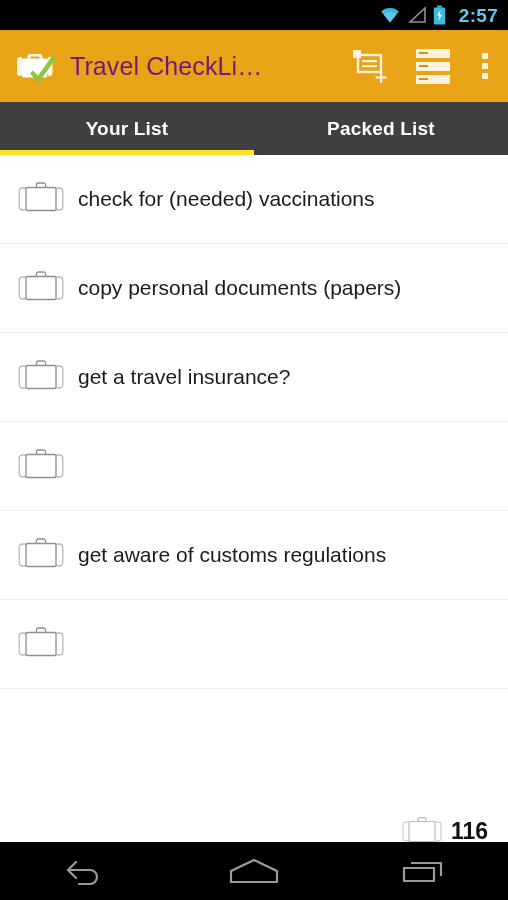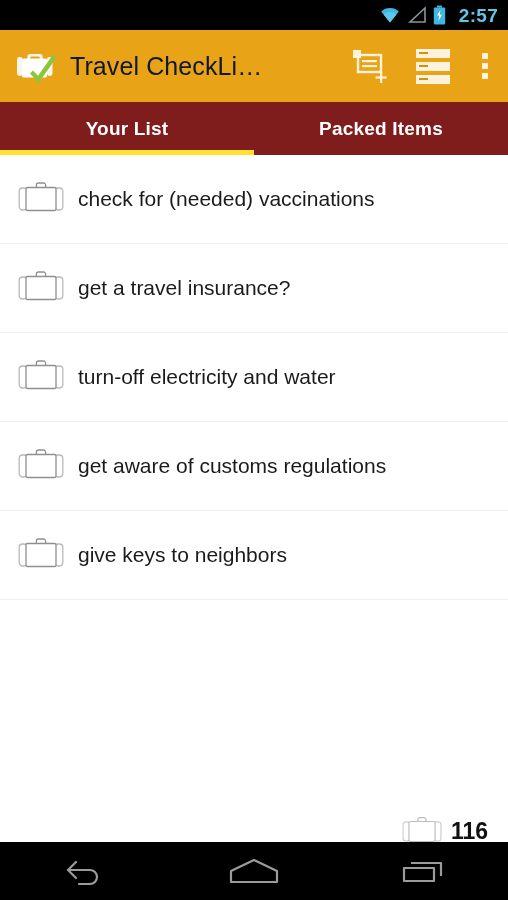--- a/index.html
+++ b/index.html
@@ -38,21 +38,21 @@
   .action-bar {
     height: 72px;
     background: #e8a317;
     display: flex; align-items: center;
     padding-left: 14px;
     flex: none;
     position: relative;
   }
   .app-icon { width: 44px; height: 40px; flex: none; }
   .app-title {
-    color: #0f172a;
+    color: #701a75;
     font-size: 25px;
     margin-left: 12px;
     white-space: nowrap;
     overflow: hidden;
     flex: 1 1 auto;
     letter-spacing: 0.1px;
   }
   .ab-actions { display: flex; align-items: center; flex: none; }
   .ab-btn {
     width: 58px; height: 72px;
@@ -69,21 +69,21 @@
     background: #fdf3dc; position: relative;
   }
   .rows i::before {
     content: ""; position: absolute; left: 3px; top: 3px;
     width: 9px; height: 2px; background: #cf9214;
   }
 
   
   .tab-bar {
     height: 53px;
-    background: #7f1d1d;
+    background: #404040;
     display: flex;
     flex: none;
     position: relative;
   }
   .tab {
     flex: 1 1 50%;
     display: flex; align-items: center; justify-content: center;
     color: #ffffff;
     font-size: 19px;
     font-weight: bold;
@@ -217,75 +217,82 @@
           <i></i>
             <i></i>
             <i></i>
         </div>
       </div>
     </div>
   </div>
 
   <div class="tab-bar">
     <div class="tab">Your List</div>
-    <div class="tab">Packed Items</div>
+    <div class="tab">Packed List</div>
     <div class="tab-underline"></div>
   </div>
 
   <div class="list">
 
     <div class="list-item">
       <svg class="item-icon" viewBox="0 0 46 40">
         <rect x="1.2" y="9" width="8" height="22" rx="3.4" fill="none" stroke="#b9b9b9" stroke-width="1.3"></rect>
         <rect x="36.8" y="9" width="8" height="22" rx="3.4" fill="none" stroke="#b9b9b9" stroke-width="1.3"></rect>
         <rect x="8" y="8.5" width="30" height="23" rx="1.6" fill="#ffffff" stroke="#8f8f8f" stroke-width="1.3"></rect>
         <path d="M18.4 8.2 v-2.1 a2.1 2.1 0 0 1 2.1 -2.1 h5 a2.1 2.1 0 0 1 2.1 2.1 v2.1" fill="none" stroke="#8f8f8f" stroke-width="1.3"></path>
       </svg>
       <div class="item-label">check for (needed) vaccinations</div>
     </div>
 
+    <div class="list-item">
+      <svg class="item-icon" viewBox="0 0 46 40">
+        <rect x="1.2" y="9" width="8" height="22" rx="3.4" fill="none" stroke="#b9b9b9" stroke-width="1.3"></rect>
+        <rect x="36.8" y="9" width="8" height="22" rx="3.4" fill="none" stroke="#b9b9b9" stroke-width="1.3"></rect>
+        <rect x="8" y="8.5" width="30" height="23" rx="1.6" fill="#ffffff" stroke="#8f8f8f" stroke-width="1.3"></rect>
+        <path d="M18.4 8.2 v-2.1 a2.1 2.1 0 0 1 2.1 -2.1 h5 a2.1 2.1 0 0 1 2.1 2.1 v2.1" fill="none" stroke="#8f8f8f" stroke-width="1.3"></path>
+      </svg>
+      <div class="item-label">copy personal documents (papers)</div>
+    </div>
 
     <div class="list-item">
       <svg class="item-icon" viewBox="0 0 46 40">
         <rect x="1.2" y="9" width="8" height="22" rx="3.4" fill="none" stroke="#b9b9b9" stroke-width="1.3"></rect>
         <rect x="36.8" y="9" width="8" height="22" rx="3.4" fill="none" stroke="#b9b9b9" stroke-width="1.3"></rect>
         <rect x="8" y="8.5" width="30" height="23" rx="1.6" fill="#ffffff" stroke="#8f8f8f" stroke-width="1.3"></rect>
         <path d="M18.4 8.2 v-2.1 a2.1 2.1 0 0 1 2.1 -2.1 h5 a2.1 2.1 0 0 1 2.1 2.1 v2.1" fill="none" stroke="#8f8f8f" stroke-width="1.3"></path>
       </svg>
       <div class="item-label">get a travel insurance?</div>
     </div>
 
     <div class="list-item">
       <svg class="item-icon" viewBox="0 0 46 40">
         <rect x="1.2" y="9" width="8" height="22" rx="3.4" fill="none" stroke="#b9b9b9" stroke-width="1.3"></rect>
         <rect x="36.8" y="9" width="8" height="22" rx="3.4" fill="none" stroke="#b9b9b9" stroke-width="1.3"></rect>
         <rect x="8" y="8.5" width="30" height="23" rx="1.6" fill="#ffffff" stroke="#8f8f8f" stroke-width="1.3"></rect>
         <path d="M18.4 8.2 v-2.1 a2.1 2.1 0 0 1 2.1 -2.1 h5 a2.1 2.1 0 0 1 2.1 2.1 v2.1" fill="none" stroke="#8f8f8f" stroke-width="1.3"></path>
       </svg>
-      <div class="item-label">turn-off electricity and water</div>
     </div>
 
     <div class="list-item">
       <svg class="item-icon" viewBox="0 0 46 40">
         <rect x="1.2" y="9" width="8" height="22" rx="3.4" fill="none" stroke="#b9b9b9" stroke-width="1.3"></rect>
         <rect x="36.8" y="9" width="8" height="22" rx="3.4" fill="none" stroke="#b9b9b9" stroke-width="1.3"></rect>
         <rect x="8" y="8.5" width="30" height="23" rx="1.6" fill="#ffffff" stroke="#8f8f8f" stroke-width="1.3"></rect>
         <path d="M18.4 8.2 v-2.1 a2.1 2.1 0 0 1 2.1 -2.1 h5 a2.1 2.1 0 0 1 2.1 2.1 v2.1" fill="none" stroke="#8f8f8f" stroke-width="1.3"></path>
       </svg>
       <div class="item-label">get aware of customs regulations</div>
     </div>
 
     <div class="list-item">
       <svg class="item-icon" viewBox="0 0 46 40">
         <rect x="1.2" y="9" width="8" height="22" rx="3.4" fill="none" stroke="#b9b9b9" stroke-width="1.3"></rect>
         <rect x="36.8" y="9" width="8" height="22" rx="3.4" fill="none" stroke="#b9b9b9" stroke-width="1.3"></rect>
         <rect x="8" y="8.5" width="30" height="23" rx="1.6" fill="#ffffff" stroke="#8f8f8f" stroke-width="1.3"></rect>
         <path d="M18.4 8.2 v-2.1 a2.1 2.1 0 0 1 2.1 -2.1 h5 a2.1 2.1 0 0 1 2.1 2.1 v2.1" fill="none" stroke="#8f8f8f" stroke-width="1.3"></path>
       </svg>
-      <div class="item-label">give keys to neighbors</div>
     </div>
 
 
 
   </div>
 
   <div class="count-badge">
     <svg class="badge-icon" viewBox="0 0 46 40">
       <rect x="1.2" y="9" width="8" height="22" rx="3.4" fill="none" stroke="#cfcfcf" stroke-width="1.4"></rect>
       <rect x="36.8" y="9" width="8" height="22" rx="3.4" fill="none" stroke="#cfcfcf" stroke-width="1.4"></rect>

